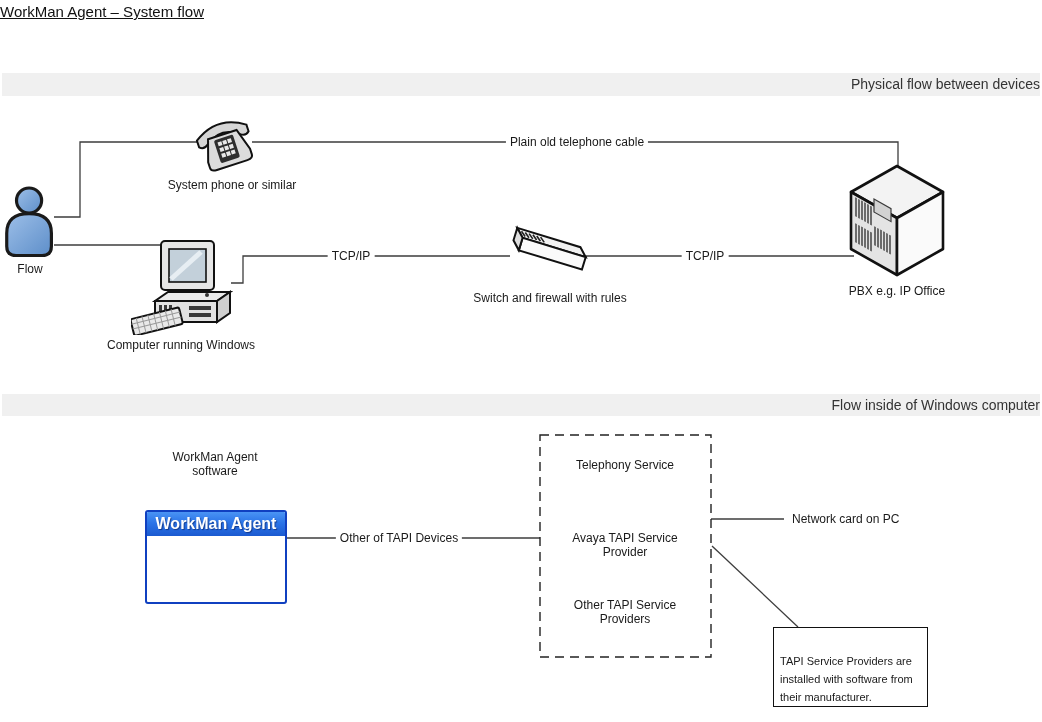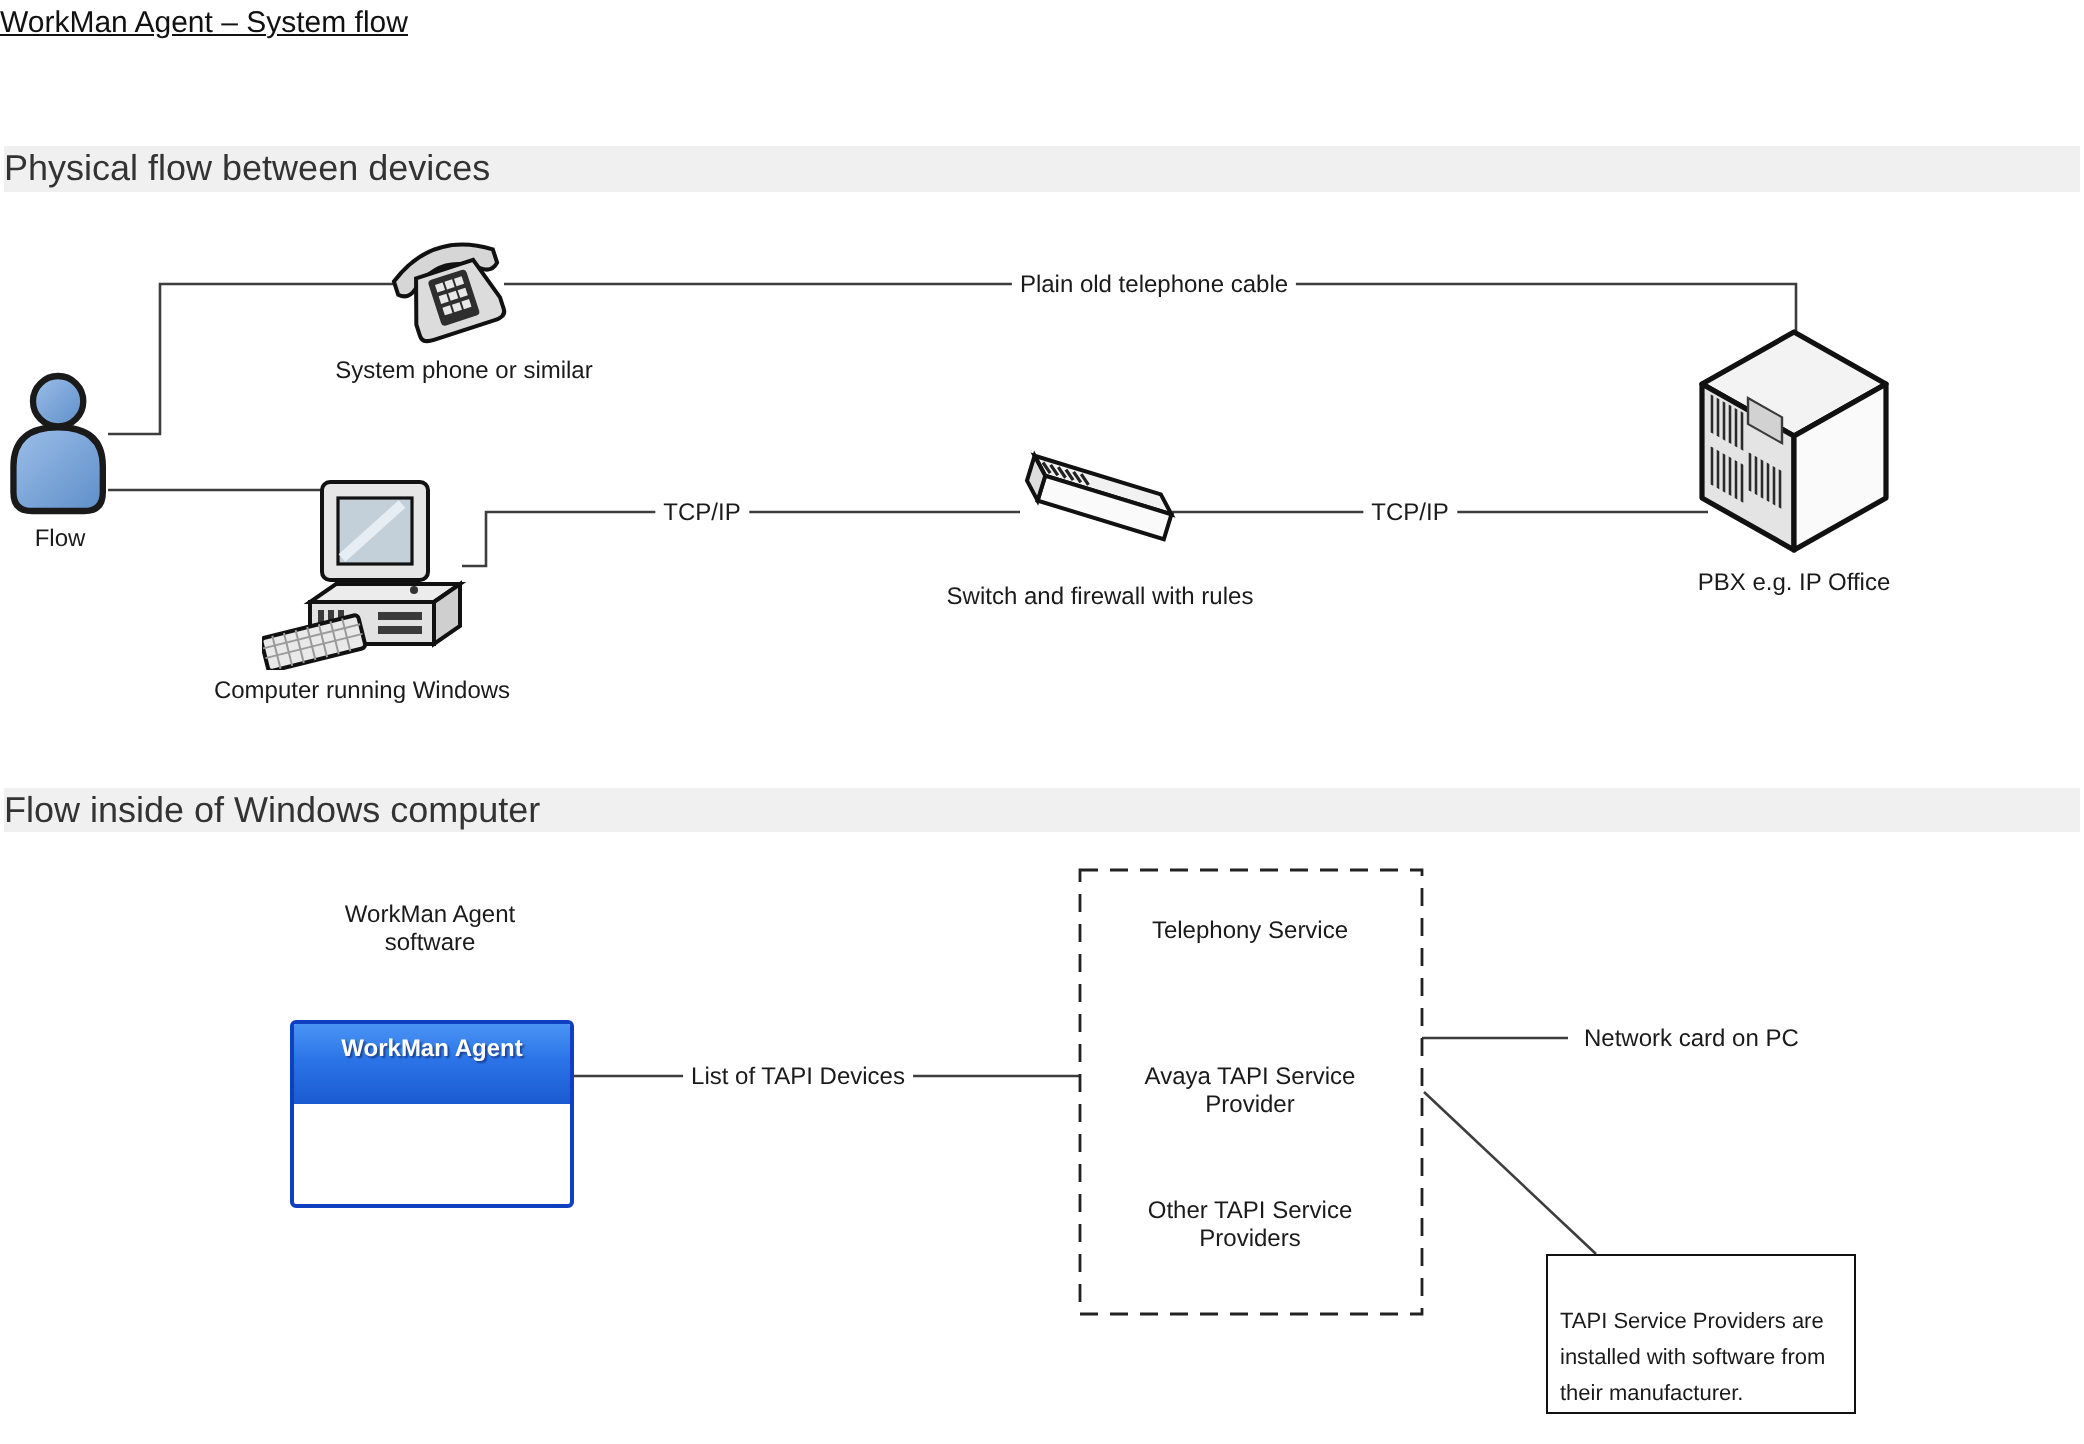--- a/index.html
+++ b/index.html
@@ -8,43 +8,43 @@
     font-family:"Liberation Sans", sans-serif;color:#1a1a1a;
   }
   .abs{position:absolute;}
   
   .page-title{
     top:3px;left:0;width:100%;text-align:left;font-size:15px;color:#111;
     text-decoration:underline;z-index:4;
   }
   
   .banner{
-    left:2px;width:1038px;background:#f0f0f0;text-align:left;color:#333;
-    font-size:18px;z-index:1;
+    left:2px;width:1038px;background:#f0f0f0;text-align:right;color:#333;
+    font-size:14px;z-index:1;
   }
   .banner1{top:73px;height:23px;line-height:23px;}
   .banner2{top:394px;height:22px;line-height:22px;}
   
   #wires{top:0;left:0;z-index:1;}
   
   .lbl{font-size:12px;line-height:14px;text-align:center;z-index:3;white-space:nowrap;}
   .lbl.center{transform:translateX(-50%);}
   .lbl.online{background:#ffffff;padding:0 4px;}
   .lbl.wrap{white-space:normal;}
   
   .icon{z-index:2;}
   
   .wm-window{
     top:510px;left:145px;width:142px;height:94px;box-sizing:border-box;
     border:2px solid #1040c0;border-radius:3px;background:#ffffff;z-index:2;
   }
   .wm-titlebar{
-    height:40px;border-radius:1px 1px 0 0;
+    height:24px;border-radius:1px 1px 0 0;
     background:linear-gradient(180deg,#4a94f4 0%,#2b74e8 45%,#1b5ad0 100%);
-    color:#ffffff;font-weight:bold;font-size:12px;line-height:24px;text-align:center;
+    color:#ffffff;font-weight:bold;font-size:16px;line-height:24px;text-align:center;
     text-shadow:1px 1px 1px rgba(0,0,40,0.45);
   }
   
   .note-box{
     top:627px;left:773px;width:155px;height:80px;box-sizing:border-box;
     border:1.5px solid #111;background:#ffffff;z-index:2;
     padding:24px 6px 0 6px;font-size:11px;line-height:18px;text-align:left;
   }
 </style>
 </head>
@@ -171,21 +171,21 @@
   <div class="abs lbl center online" style="left:351px;top:249px;">TCP/IP</div>
   <div class="abs lbl center online" style="left:705px;top:249px;">TCP/IP</div>
 
   <div class="abs lbl center wrap" style="left:215px;top:450px;width:120px;">WorkMan Agent software</div>
 
   <div class="abs wm-window">
     <div class="wm-titlebar">WorkMan Agent</div>
     <div></div>
   </div>
 
-  <div class="abs lbl center online" style="left:399px;top:531px;">List of TAPI Devices</div>
+  <div class="abs lbl center online" style="left:399px;top:531px;">Other of TAPI Devices</div>
 
   <div class="abs lbl center" style="left:625px;top:458px;">Telephony Service</div>
   <div class="abs lbl center wrap" style="left:625px;top:531px;width:140px;">Avaya TAPI Service Provider</div>
   <div class="abs lbl center wrap" style="left:625px;top:598px;width:140px;">Other TAPI Service Providers</div>
 
   <div class="abs lbl" style="left:792px;top:512px;">Network card on PC</div>
 
   <div class="abs note-box">
     <span>TAPI Service Providers are installed with software from their manufacturer.</span>
   </div>

